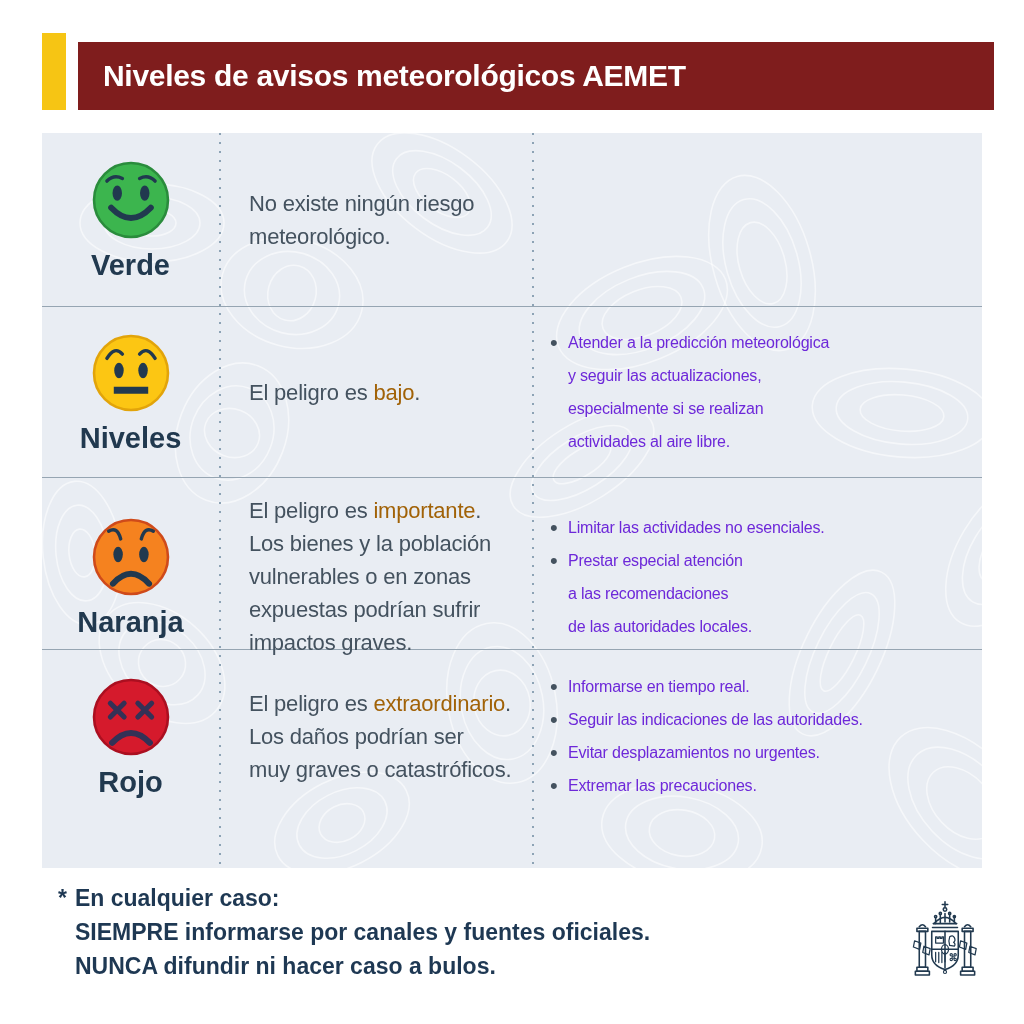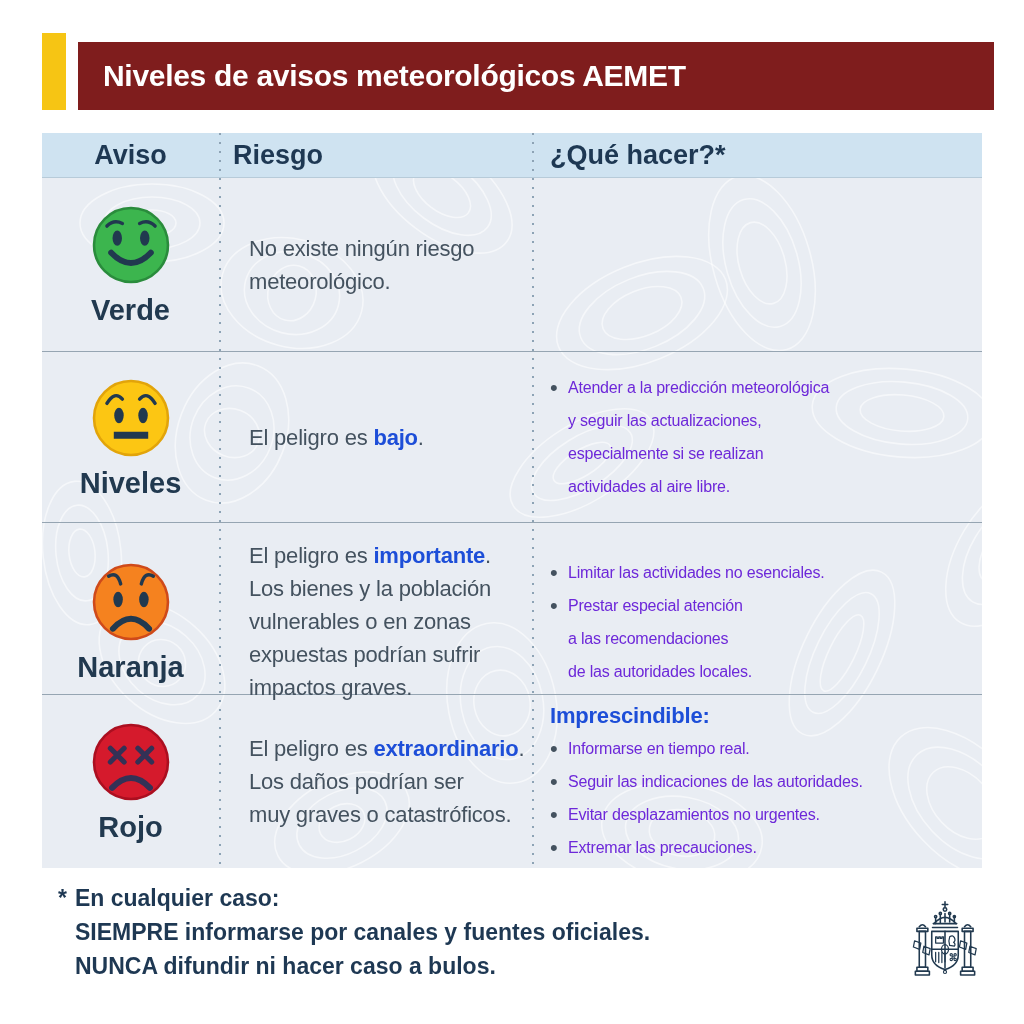--- a/index.html
+++ b/index.html
@@ -52,21 +52,21 @@
   .cell.aviso{display:flex;flex-direction:column;align-items:center;justify-content:center;}
   .face{width:86px;height:86px;display:block;}
   .face svg{display:block;}
   .face-label{font-size:29px;font-weight:700;color:#21394f;margin-top:6px;}
 
   .cell.riesgo{display:flex;align-items:center;padding-left:14px;padding-right:4px;}
   .riesgo-text{
     margin:16px;font-size:22px;line-height:33px;color:#44525f;
     white-space:pre;letter-spacing:-0.2px;
   }
-  .b{font-weight:700;color:#1d4ed8;}
+  .b{font-weight:400;color:#a16207;}
 
   .cell.quehacer{display:flex;flex-direction:column;justify-content:center;padding-left:18px;padding-right:4px;}
   .lead{font-size:22px;line-height:33px;letter-spacing:-0.2px;}
   .bullet{display:flex;align-items:flex-start;}
   .dot{width:10px;flex:0 0 10px;font-size:22px;line-height:33px;color:#44525f;margin-right:8px;}
   .btext{font-size:16px;line-height:33px;color:#6d28d9;white-space:pre;letter-spacing:-0.2px;}
 
   
   .vsep{
     position:absolute;top:0;bottom:0;width:2px;z-index:2;
@@ -139,25 +139,20 @@
         <ellipse cx="960" cy="420" rx="57" ry="31" transform="rotate(121 960 420)"></ellipse>
         <ellipse cx="960" cy="420" rx="81" ry="44" transform="rotate(121 960 420)"></ellipse>
         <ellipse cx="600" cy="180" rx="42" ry="23" transform="rotate(158 600 180)"></ellipse>
         <ellipse cx="600" cy="180" rx="66" ry="36" transform="rotate(158 600 180)"></ellipse>
         <ellipse cx="600" cy="180" rx="90" ry="49" transform="rotate(158 600 180)"></ellipse>
         <ellipse cx="250" cy="160" rx="24" ry="28" transform="rotate(15 250 160)"></ellipse>
         <ellipse cx="250" cy="160" rx="48" ry="41" transform="rotate(15 250 160)"></ellipse>
         <ellipse cx="250" cy="160" rx="72" ry="54" transform="rotate(15 250 160)"></ellipse>
       </svg>
 
-    <div class="thead">
-      <div class="th c1">Aviso</div>
-      <div class="th c2">Riesgo</div>
-      <div class="th c3">¿Qué hacer?*</div>
-    </div>
 
     <div class="tbody">
   <div class="trow">
     <div class="cell aviso">
       <span class="face">
               <svg width="86" height="86" viewBox="-50 -50 100 100" xmlns="http://www.w3.org/2000/svg">
                 <circle cx="0" cy="0" r="43" fill="#3cb54e" stroke="#2a8c3c" stroke-width="3"></circle>
                 <path d="M-28,-22 Q-20,-30 -10,-25" stroke="#21394f" fill="none" stroke-linecap="round" stroke-width="4"></path>
                 <path d="M10,-25 Q20,-30 28,-22" stroke="#21394f" fill="none" stroke-linecap="round" stroke-width="4"></path>
                 <ellipse cx="-16" cy="-8" rx="5.5" ry="9" fill="#21394f"></ellipse>
@@ -248,21 +243,20 @@
               </svg>
             </span>
       <span class="face-label">Rojo</span>
     </div>
     <div class="cell riesgo">
       <p class="riesgo-text"><span>El peligro es </span><span class="b">extraordinario</span><span>.
 Los daños podrían ser
 muy graves o catastróficos.</span></p>
     </div>
     <div class="cell quehacer">
-            <div class="lead b">Imprescindible:</div>
             <div class="bullet">
               <span class="dot">•</span>
               <span class="btext">Informarse en tiempo real.</span>
             </div>
             <div class="bullet">
               <span class="dot">•</span>
               <span class="btext">Seguir las indicaciones de las autoridades.</span>
             </div>
             <div class="bullet">
               <span class="dot">•</span>

